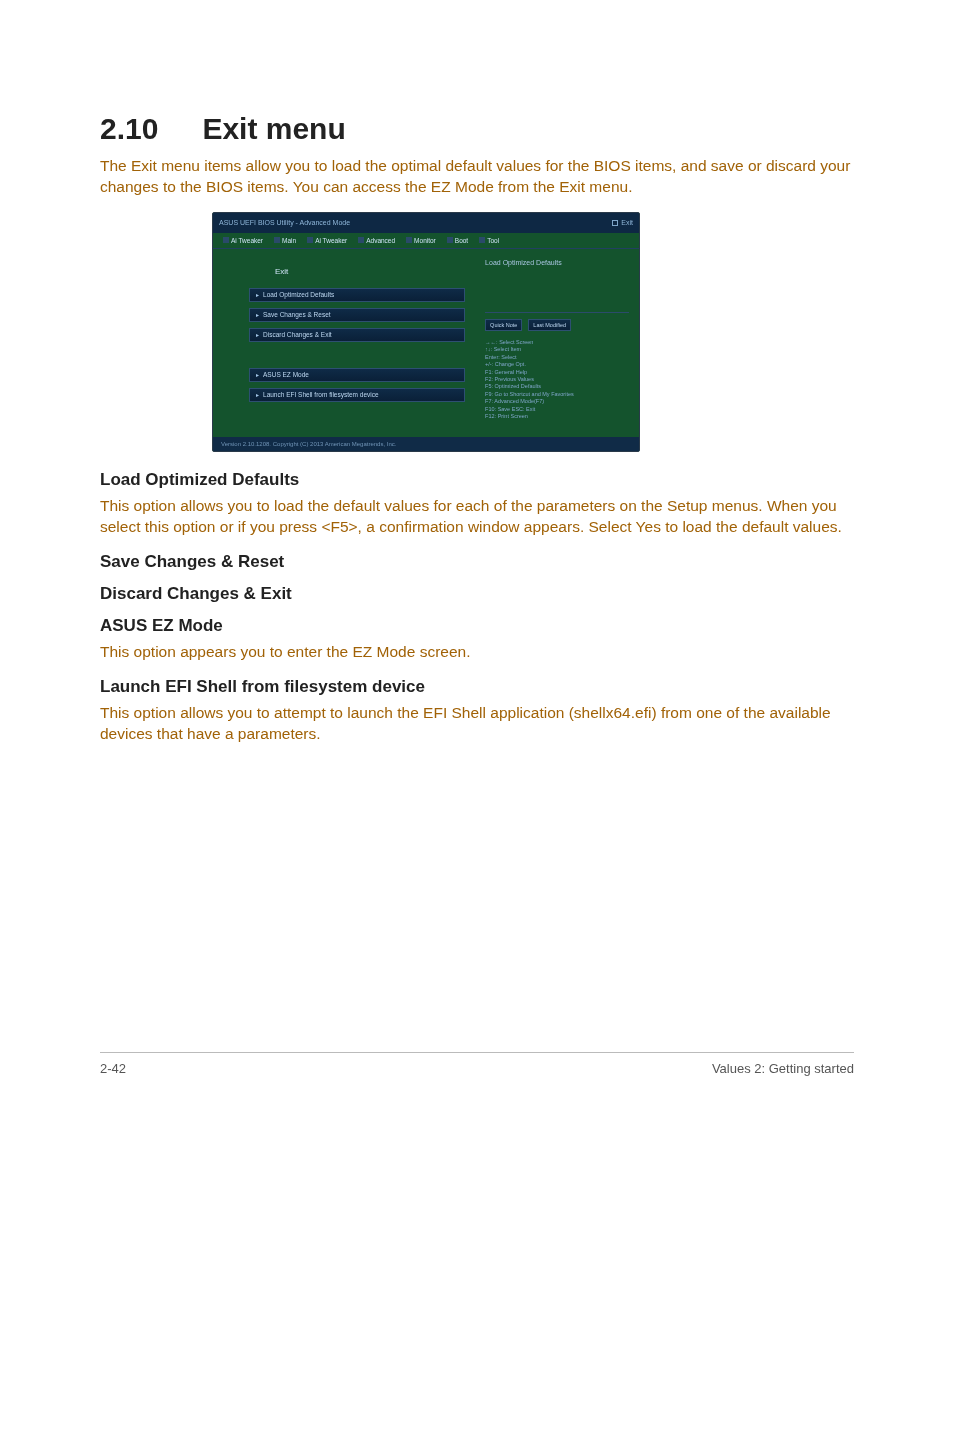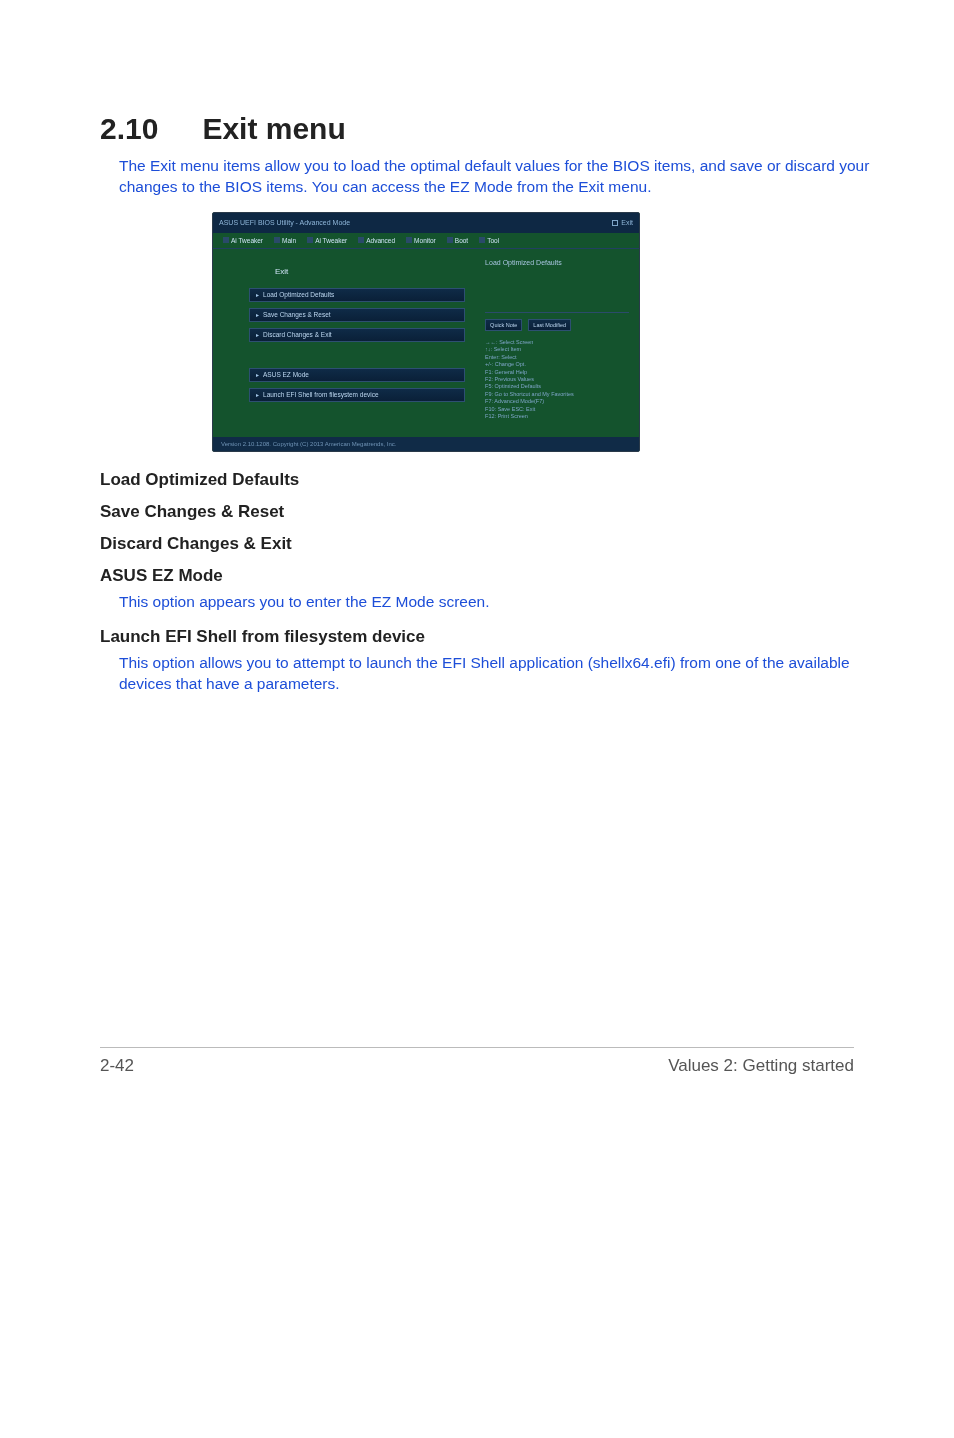--- a/index.html
+++ b/index.html
@@ -25,23 +25,22 @@
     font-weight: bold;
     margin-bottom: 10px;
   }
   h1.section-title .num {
     display: inline-block;
     margin-right: 44px;
   }
   p.body {
     font-size: 15.5px;
     line-height: 1.35;
-    color: #1d4ed8;
+    color: #a16207;
     margin-bottom: 14px;
-    margin-left: 19px;
   }
   .bios-shot {
     width: 428px;
     height: 240px;
     margin: 8px 0 18px 112px;
     background: #14532d;
     border: 1px solid #2a3a4a;
     border-radius: 2px;
     position: relative;
     overflow: hidden;
@@ -169,21 +168,21 @@
 
   .footer {
     position: absolute;
     bottom: 56px;
     left: 100px;
     right: 100px;
     border-top: 1px solid #bbb;
     padding-top: 8px;
     display: flex;
     justify-content: space-between;
-    font-size: 17px;
+    font-size: 13px;
     color: #555;
   }
 </style>
 </head>
 <body>
 
 <div class="page">
 
   <h1 class="section-title">
     <span class="num">2.10</span><span>Exit menu</span>
@@ -273,20 +272,21 @@
 F12: Print Screen</div>
         </div>
       </div>
     </div>
     <div class="bios-bottombar">
       <span>Version 2.10.1208. Copyright (C) 2013 American Megatrends, Inc.</span>
     </div>
   </div>
 
   <h2 class="sub">Load Optimized Defaults</h2>
+  <p class="body">This option allows you to load the default values for each of the parameters on the Setup menus. When you select this option or if you press &lt;F5&gt;, a confirmation window appears. Select Yes to load the default values.</p>
 
   <h2 class="sub">Save Changes &amp; Reset</h2>
 
   <h2 class="sub">Discard Changes &amp; Exit</h2>
 
   <h2 class="sub">ASUS EZ Mode</h2>
   <p class="body">This option appears you to enter the EZ Mode screen.</p>
 
   <h2 class="sub">Launch EFI Shell from filesystem device</h2>
   <p class="body">This option allows you to attempt to launch the EFI Shell application (shellx64.efi) from one of the available devices that have a parameters.</p>

